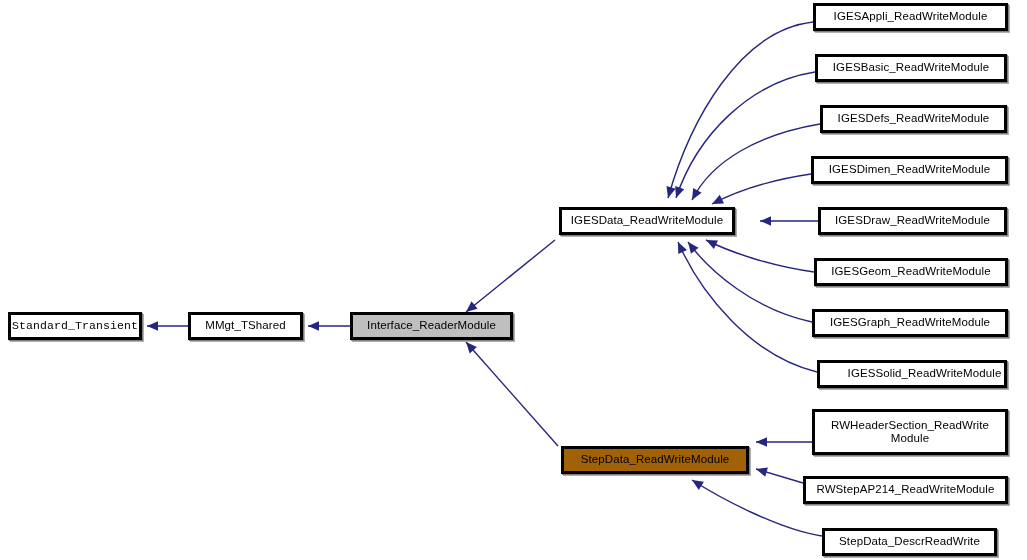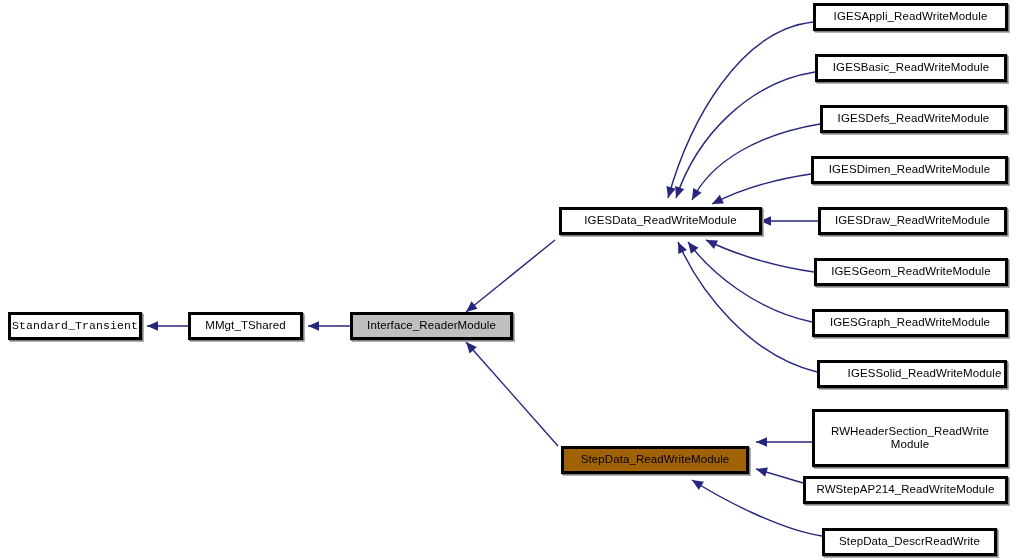--- a/index.html
+++ b/index.html
@@ -82,28 +82,28 @@
       <polygon points="0,0 -11,-4.8 -11,4.8" fill="#26267f" transform="translate(756,442) rotate(180)"></polygon>
       <path d="M 803,483 L 756,469" fill="none" stroke="#26267f" stroke-width="1.4"></path>
       <polygon points="0,0 -11,-4.8 -11,4.8" fill="#26267f" transform="translate(756,469) rotate(-163.41278029146406)"></polygon>
       <path d="M 822,536 C 780,530 720,498 692,480" fill="none" stroke="#26267f" stroke-width="1.4"></path>
       <polygon points="0,0 -11,-4.8 -11,4.8" fill="#26267f" transform="translate(692,480) rotate(-148.0271970919696)"></polygon>
     </svg>
   <div id="node-layer">
       <div class="node" style="left: 8px; top: 312px; width: 134px; height: 28px; border-color: rgb(0, 0, 0); background: rgb(255, 255, 255); font-family: Liberation Mono, monospace;"><span class="node-label" style="color: rgb(0, 0, 0);">Standard_Transient</span></div>
       <div class="node" style="left: 188px; top: 312px; width: 115px; height: 28px; border-color: rgb(0, 0, 0); background: rgb(255, 255, 255);"><span class="node-label" style="color: rgb(0, 0, 0);">MMgt_TShared</span></div>
       <div class="node highlight" style="left: 350px; top: 312px; width: 163px; height: 28px; border-color: rgb(0, 0, 0); background: rgb(191, 191, 191);"><span class="node-label" style="color: rgb(0, 0, 0);">Interface_ReaderModule</span></div>
-      <div class="node" style="left: 559px; top: 207px; width: 203px; height: 28px; border-color: rgb(0, 0, 0); background: rgb(255, 255, 255);"><span class="node-label" style="color: rgb(0, 0, 0);">IGESData_ReadWriteModule</span></div>
+      <div class="node" style="left: 559px; top: 207px; width: 176px; height: 28px; border-color: rgb(0, 0, 0); background: rgb(255, 255, 255);"><span class="node-label" style="color: rgb(0, 0, 0);">IGESData_ReadWriteModule</span></div>
       <div class="node" style="left: 561px; top: 446px; width: 188px; height: 28px; border-color: rgb(0, 0, 0); background: #a16207;"><span class="node-label" style="color: rgb(0, 0, 0);">StepData_ReadWriteModule</span></div>
       <div class="node" style="left: 813px; top: 3px; width: 195px; height: 28px; border-color: rgb(0, 0, 0); background: rgb(255, 255, 255);"><span class="node-label" style="color: rgb(0, 0, 0);">IGESAppli_ReadWriteModule</span></div>
       <div class="node" style="left: 815px; top: 54px; width: 192px; height: 28px; border-color: rgb(0, 0, 0); background: rgb(255, 255, 255);"><span class="node-label" style="color: rgb(0, 0, 0);">IGESBasic_ReadWriteModule</span></div>
       <div class="node" style="left: 820px; top: 105px; width: 187px; height: 28px; border-color: rgb(0, 0, 0); background: rgb(255, 255, 255);"><span class="node-label" style="color: rgb(0, 0, 0);">IGESDefs_ReadWriteModule</span></div>
       <div class="node" style="left: 811px; top: 156px; width: 197px; height: 28px; border-color: rgb(0, 0, 0); background: rgb(255, 255, 255);"><span class="node-label" style="color: rgb(0, 0, 0);">IGESDimen_ReadWriteModule</span></div>
       <div class="node" style="left: 818px; top: 207px; width: 189px; height: 28px; border-color: rgb(0, 0, 0); background: rgb(255, 255, 255);"><span class="node-label" style="color: rgb(0, 0, 0);">IGESDraw_ReadWriteModule</span></div>
       <div class="node" style="left: 814px; top: 258px; width: 194px; height: 28px; border-color: rgb(0, 0, 0); background: rgb(255, 255, 255);"><span class="node-label" style="color: rgb(0, 0, 0);">IGESGeom_ReadWriteModule</span></div>
       <div class="node" style="left: 812px; top: 309px; width: 196px; height: 28px; border-color: rgb(0, 0, 0); background: rgb(255, 255, 255);"><span class="node-label" style="color: rgb(0, 0, 0);">IGESGraph_ReadWriteModule</span></div>
       <div class="node" style="left: 817px; top: 360px; width: 190px; height: 28px; border-color: rgb(0, 0, 0); background: rgb(255, 255, 255); padding-left: 25px;"><span class="node-label" style="color: rgb(0, 0, 0);">IGESSolid_ReadWriteModule</span></div>
-      <div class="node" style="left: 812px; top: 409px; width: 196px; height: 58px; border-color: rgb(0, 0, 0); background: rgb(255, 255, 255);"><span class="node-label" style="color: rgb(0, 0, 0);">RWHeaderSection_ReadWrite
+      <div class="node" style="left: 812px; top: 409px; width: 196px; height: 46px; border-color: rgb(0, 0, 0); background: rgb(255, 255, 255);"><span class="node-label" style="color: rgb(0, 0, 0);">RWHeaderSection_ReadWrite
 Module</span></div>
       <div class="node" style="left: 803px; top: 476px; width: 205px; height: 28px; border-color: rgb(0, 0, 0); background: rgb(255, 255, 255);"><span class="node-label" style="color: rgb(0, 0, 0);">RWStepAP214_ReadWriteModule</span></div>
       <div class="node" style="left: 822px; top: 528px; width: 175px; height: 28px; border-color: rgb(0, 0, 0); background: rgb(255, 255, 255);"><span class="node-label" style="color: rgb(0, 0, 0);">StepData_DescrReadWrite</span></div>
     </div>
 </div>
 
 </body></html>

